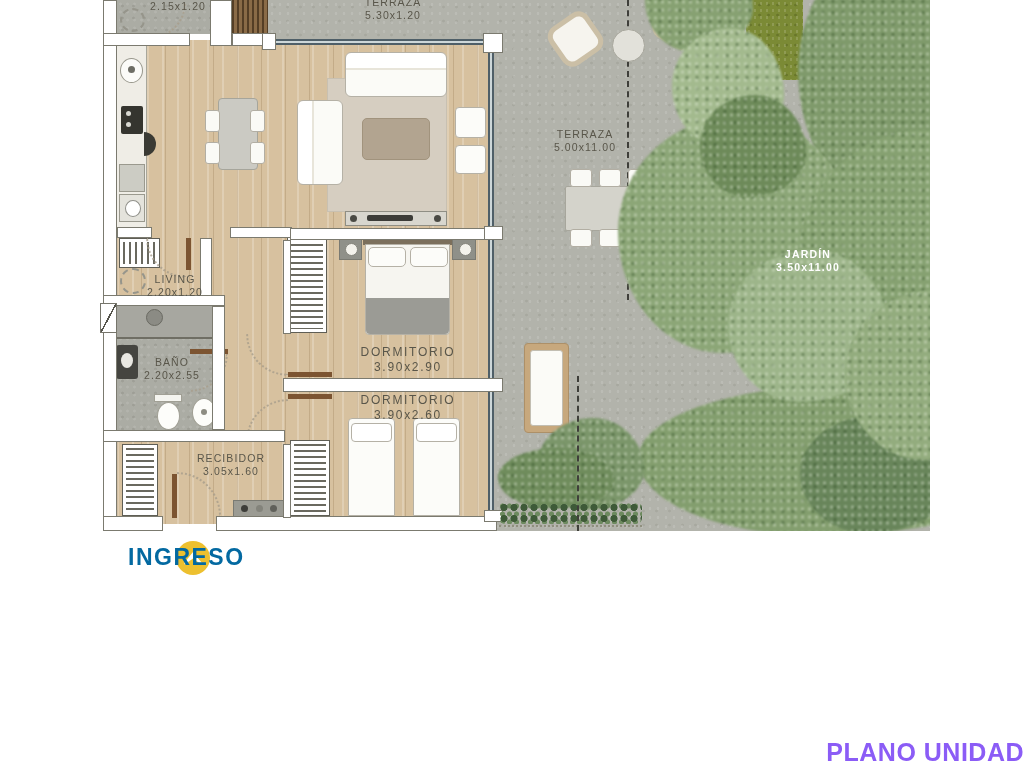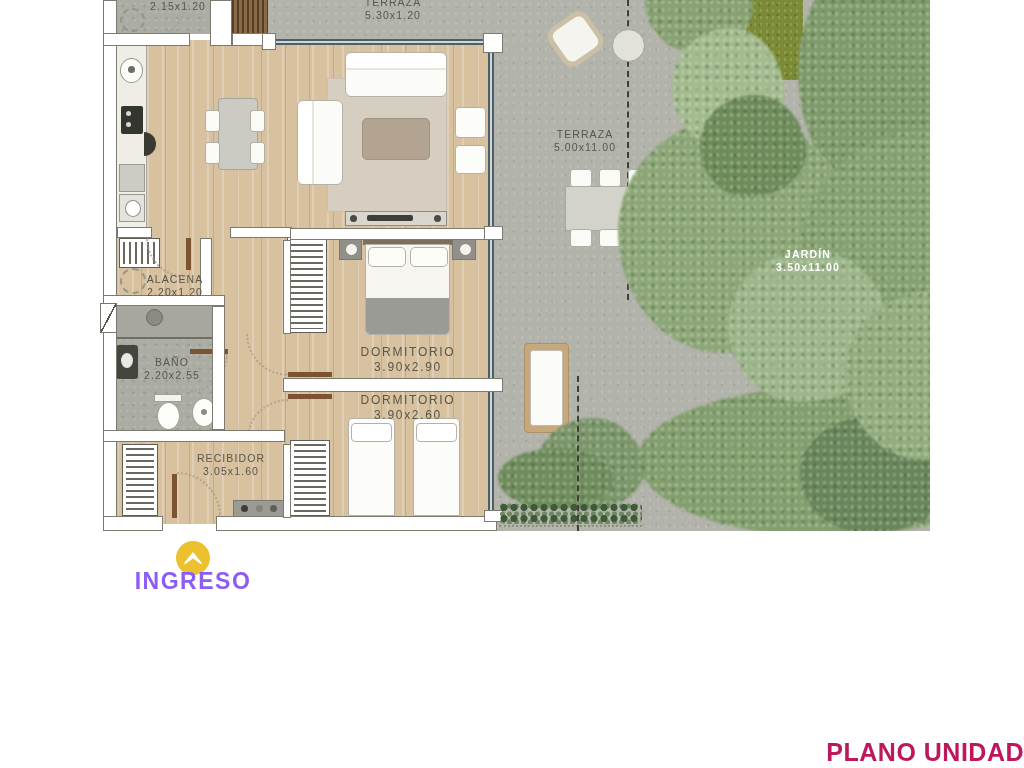--- a/index.html
+++ b/index.html
@@ -210,21 +210,21 @@
     <div class="a blob" style="left:745px;top:290px;width:180px;height:170px;background-color:#93ac7e;"></div>
 
     <div class="a lbl" style="left:48px;top:0;width:60px;">
       <div>2.15x1.20</div>
     </div>
     <div class="a lbl" style="left:258px;top:-4px;width:70px;">
       <div>TERRAZA</div>
       <div>5.30x1.20</div>
     </div>
     <div class="a lbl" style="left:44px;top:273px;width:62px;">
-      <div>ALACENA</div>
+      <div>LIVING</div>
       <div>2.20x1.20</div>
     </div>
     <div class="a lbl" style="left:38px;top:356px;width:68px;">
       <div>BAÑO</div>
       <div>2.20x2.55</div>
     </div>
     <div class="a lbl lbl2" style="left:254px;top:345px;width:108px;">
       <div>DORMITORIO</div>
       <div>3.90x2.90</div>
     </div>
@@ -245,16 +245,16 @@
       <div>3.50x11.00</div>
     </div>
   </div>
 
   <div class="a" style="left:176px;top:541px;width:34px;height:34px;">
     <svg width="34" height="34" viewBox="0 0 34 34">
       <circle cx="17" cy="17" r="17" fill="#edc02f"></circle>
       <path d="M8.5 21.5 L17 11 L25.5 21.5 L25.5 23.5 L17 17.5 L8.5 23.5 Z" fill="#ffffff"></path>
     </svg>
   </div>
-  <div class="a" style="left:128px;top:568px;width:130px;text-align:center;font-size:23px;font-weight:bold;letter-spacing:1.5px;color:#8b5cf6;">INGRESO</div>
-
-  <div class="a" style="left:824px;top:738px;width:200px;text-align:right;font-size:25px;font-weight:bold;letter-spacing:0.5px;color:#be185d;white-space:nowrap;">PLANO UNIDAD</div>
+  <div class="a" style="left:128px;top:544px;width:130px;text-align:left;font-size:23px;font-weight:bold;letter-spacing:1.5px;color:#0369a1;">INGRESO</div>
+
+  <div class="a" style="left:824px;top:738px;width:200px;text-align:right;font-size:25px;font-weight:bold;letter-spacing:0.5px;color:#8b5cf6;white-space:nowrap;">PLANO UNIDAD</div>
 </div>
 
 </body></html>

